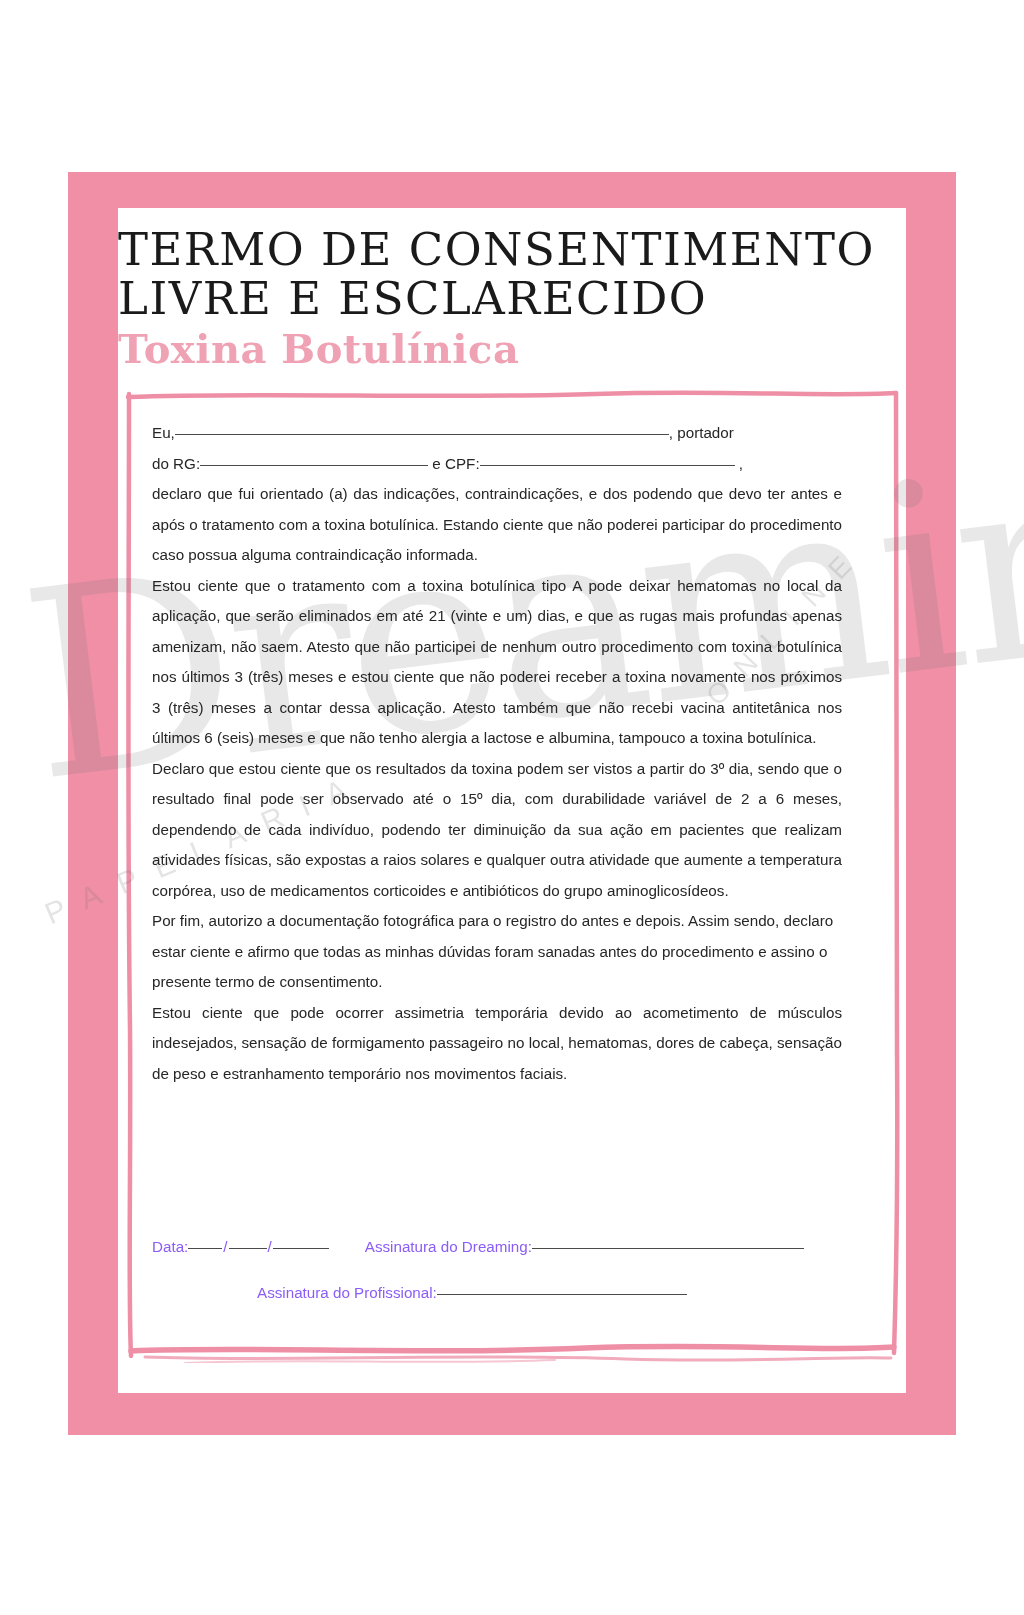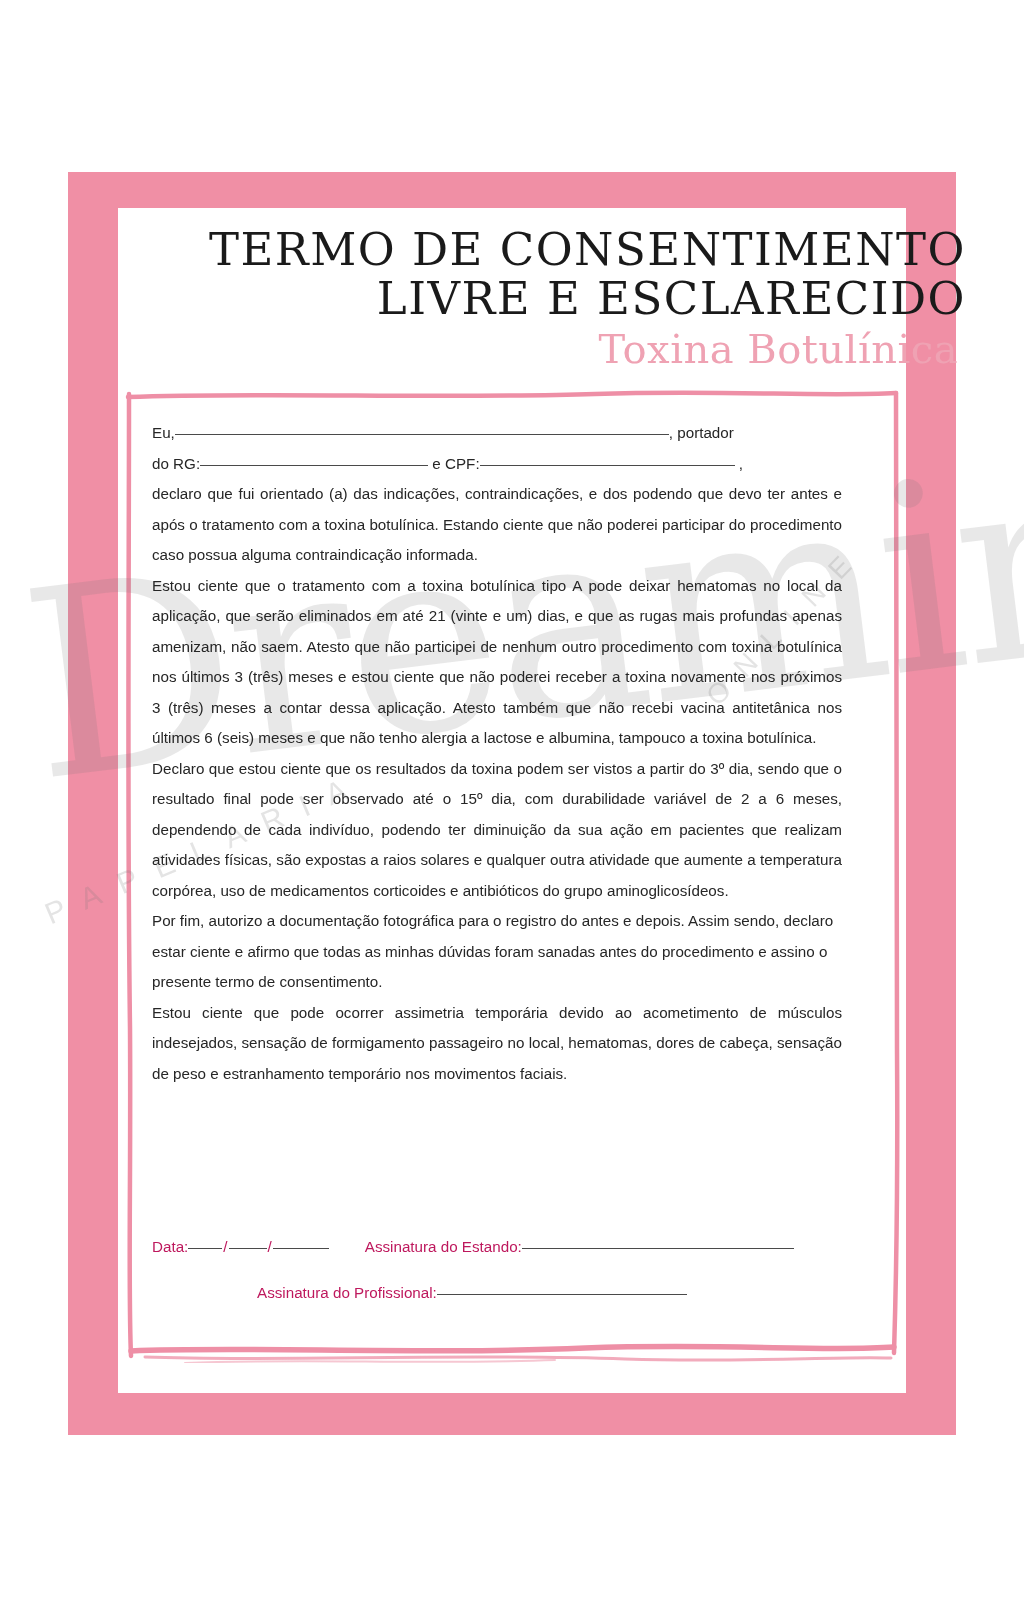--- a/index.html
+++ b/index.html
@@ -87,39 +87,39 @@
     background: #ffffff;
     z-index: 2;
   }
 
   
   .title-block {
     position: absolute;
     left: 118px;
     top: 226px;
     width: 848px;
-    text-align: right;
+    text-align: left;
     z-index: 6;
   }
   .doc-title {
     font-family: "DejaVu Serif", serif;
     font-size: 45px;
     line-height: 1.08;
     letter-spacing: 1.5px;
     color: #1a1a1a;
     font-weight: 400;
     margin: 0;
     white-space: pre-line;
   }
   .doc-subtitle {
     font-family: "DejaVu Serif", serif;
     font-size: 40px;
     line-height: 1.1;
     color: #EFA2B3;
-    font-weight: 400;
+    font-weight: 700;
     margin: 4px 8px 0 0;
     letter-spacing: 0.5px;
   }
 
   
   .inner-border-svg {
     position: absolute;
     left: 125px;
     top: 388px;
     width: 775px;
@@ -159,21 +159,21 @@
 
   
   .sig-area {
     position: absolute;
     left: 152px;
     top: 1238px;
     width: 700px;
     z-index: 7;
     font-family: "Liberation Sans", sans-serif;
     font-size: 15.2px;
-    color: #be185d;
+    color: #8b5cf6;
   }
   .sig-row-1 {
     display: flex;
     align-items: baseline;
   }
   .sig-row-2 {
     display: flex;
     align-items: baseline;
     margin-top: 29px;
     padding-left: 105px;
@@ -231,21 +231,21 @@
 
   <div class="sig-area">
     <div class="sig-row-1">
       <span class="sig-label">Data:</span>
       <span class="fill-line sl-d1"></span>
       <span class="slash">/</span>
       <span class="fill-line sl-d2"></span>
       <span class="slash">/</span>
       <span class="fill-line sl-d3"></span>
       <span class="gap-mid"></span>
-      <span class="sig-label">Assinatura do Estando:</span>
+      <span class="sig-label">Assinatura do Dreaming:</span>
       <span class="fill-line sl-pac"></span>
     </div>
     <div class="sig-row-2">
       <span class="sig-label">Assinatura do Profissional:</span>
       <span class="fill-line sl-prof"></span>
     </div>
   </div>
 
 </div>
 

